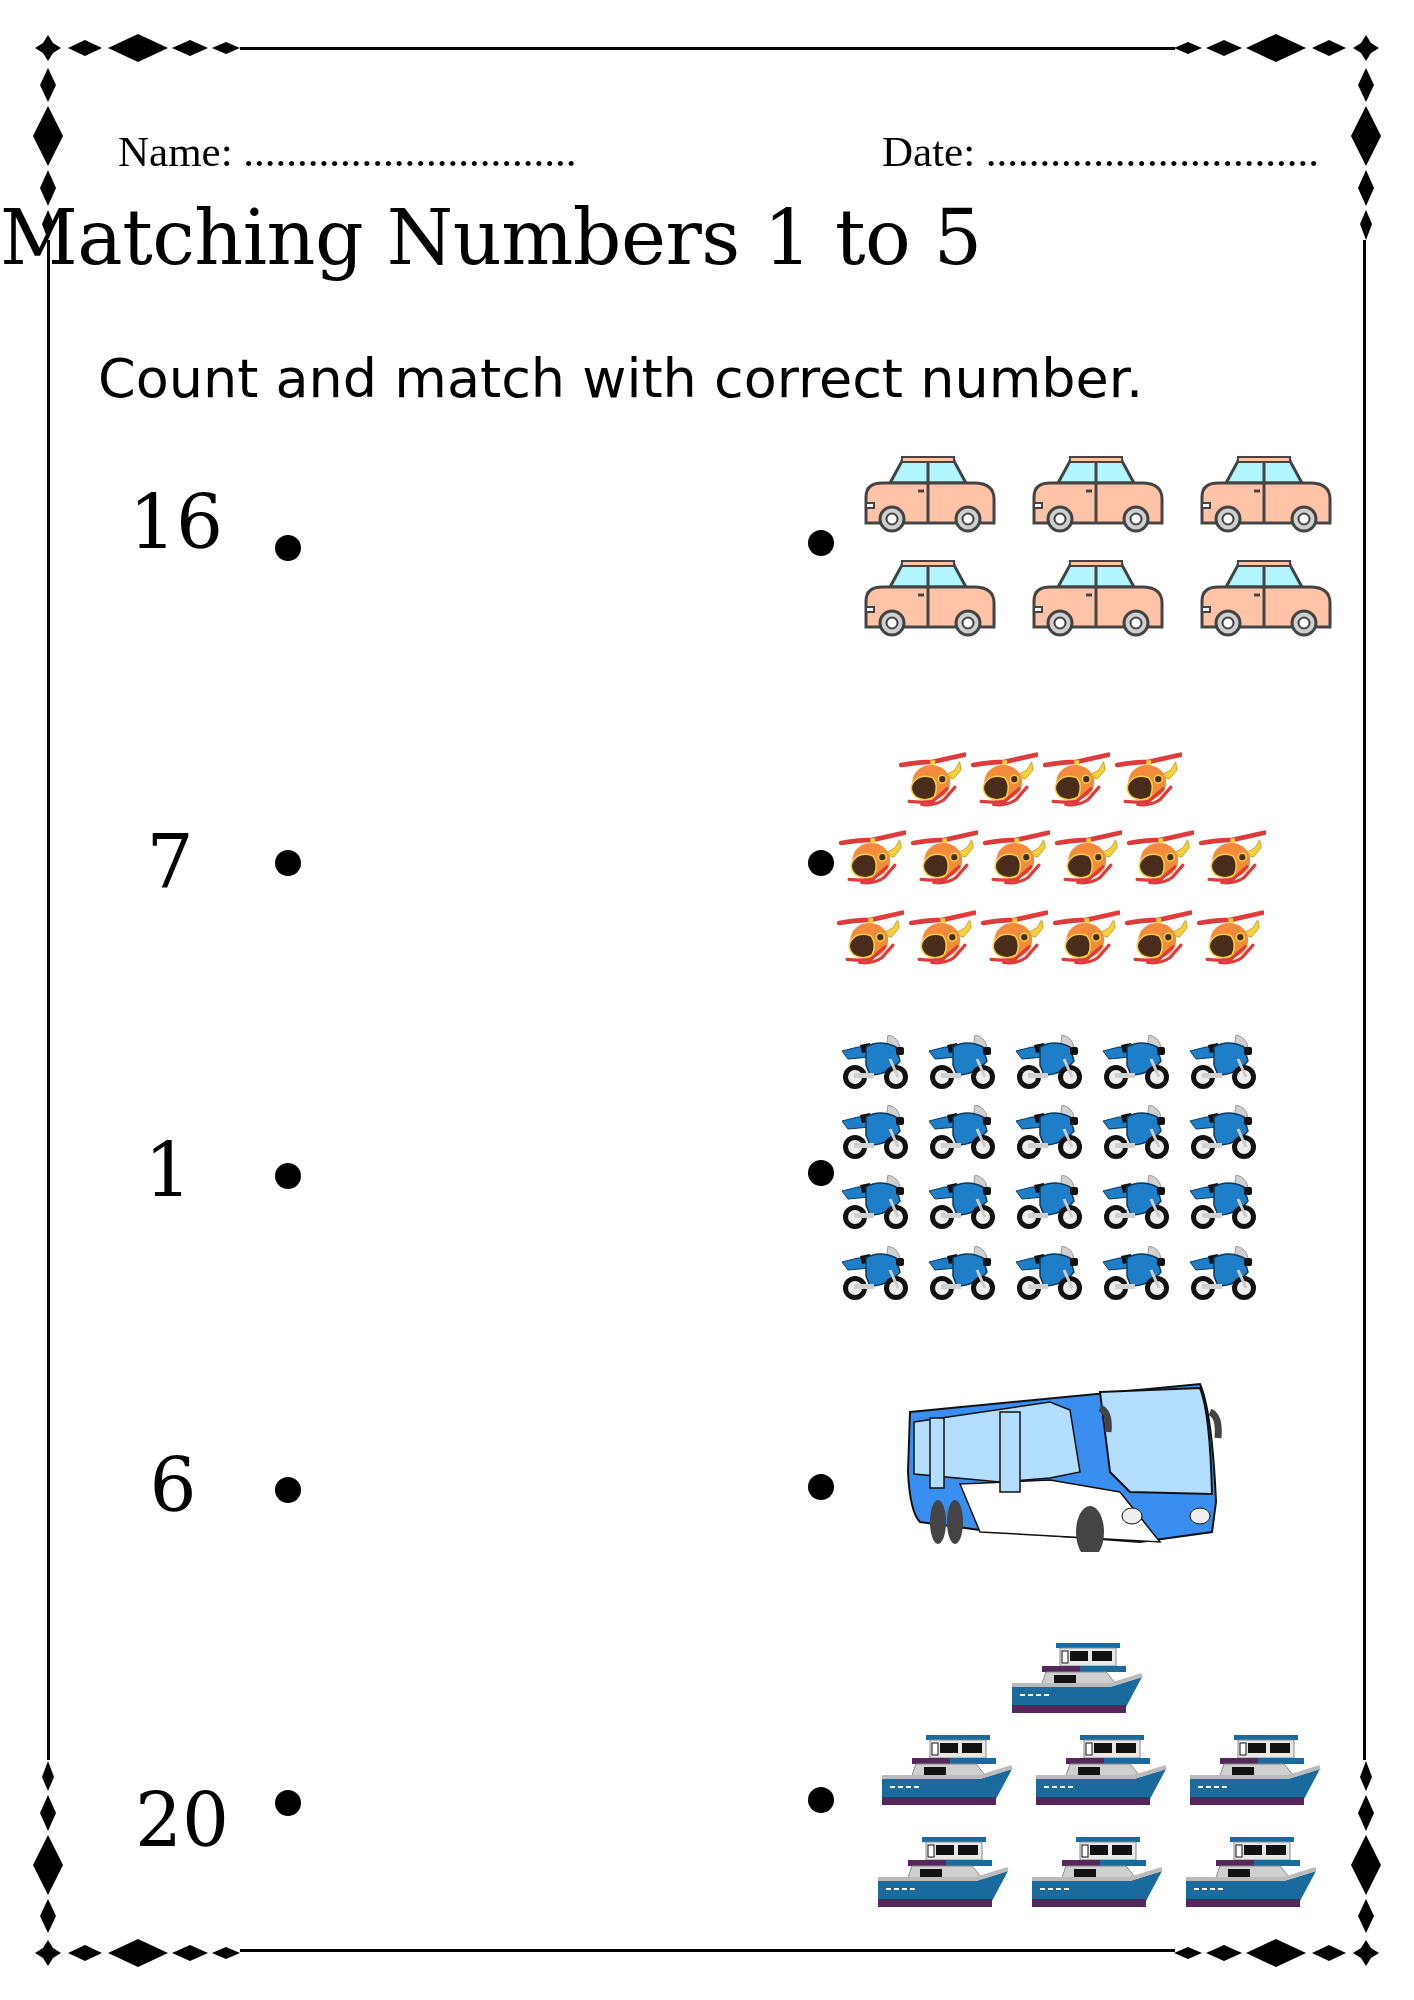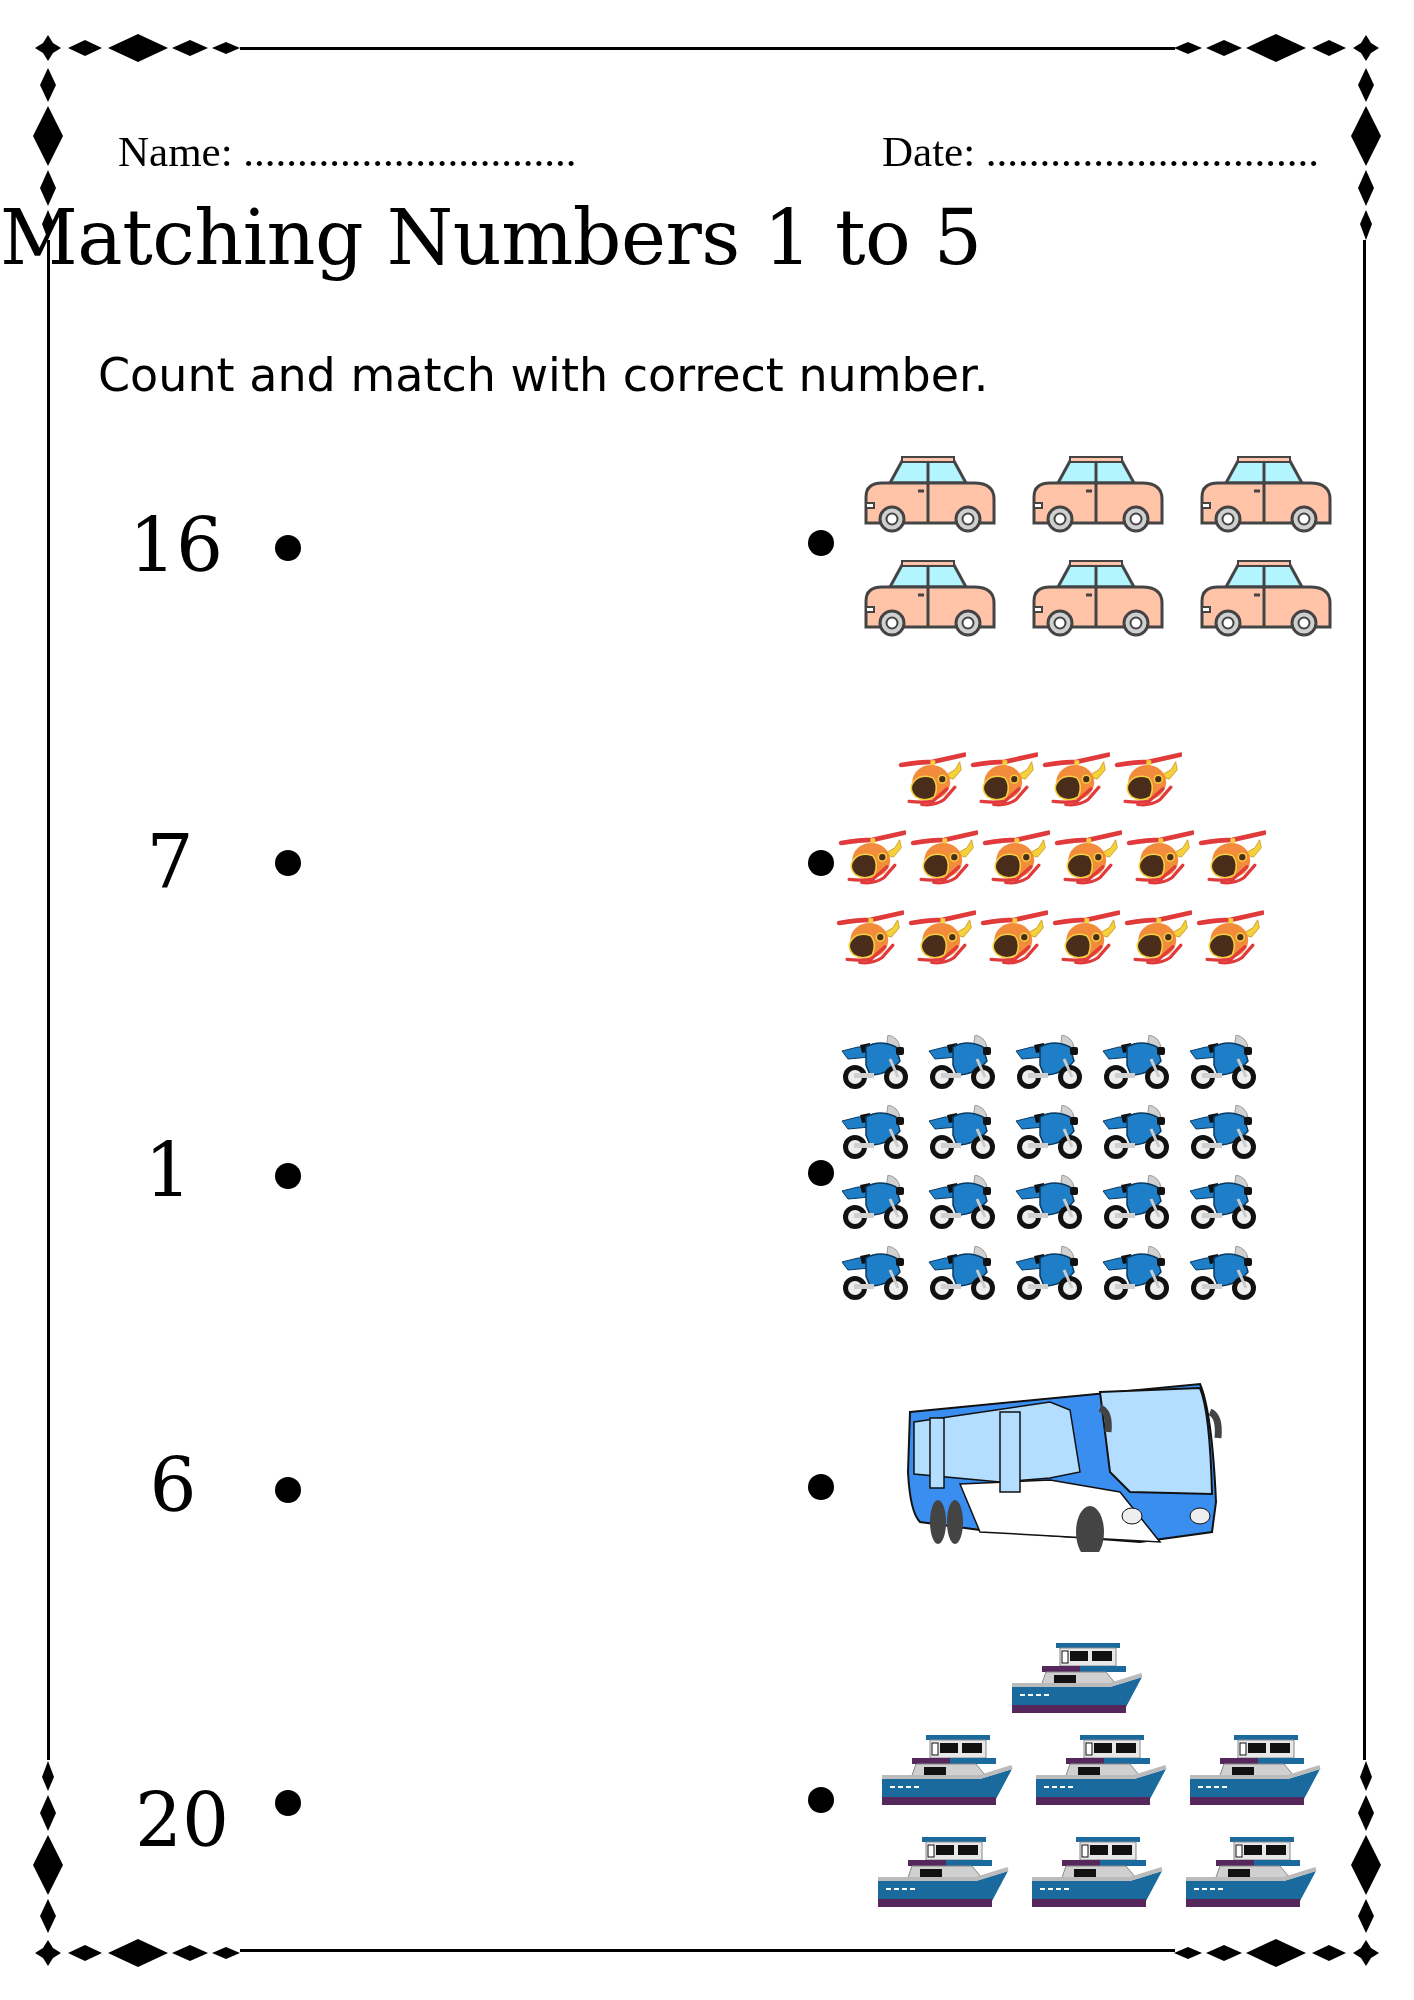--- a/index.html
+++ b/index.html
@@ -1,21 +1,21 @@
 <!DOCTYPE html>
 <html><head>
 <meta charset="utf-8">
 <style>
   html, body { margin: 0; padding: 0; background: #ffffff; }
   body { width: 1414px; height: 2000px; position: relative; overflow: hidden; font-family: "DejaVu Serif", serif; color: #000; }
   .abs { position: absolute; }
   .frame-line { position: absolute; background: #000; }
   .hdr { position: absolute; font-family: "Liberation Serif", serif; font-size: 43px; line-height: 1; white-space: nowrap; }
   .title { position: absolute; left: 0; width: 1414px; top: 200px; font-family: "DejaVu Serif", serif; font-size: 76px; line-height: 1; letter-spacing: -0.5px; }
-  .instr { position: absolute; left: 98px; top: 352px; font-family: "DejaVu Sans", sans-serif; font-size: 46px; line-height: 1; white-space: nowrap; }
+  .instr { position: absolute; left: 98px; top: 352px; font-family: "DejaVu Sans", sans-serif; font-size: 54px; line-height: 1; white-space: nowrap; }
   .num { position: absolute; font-family: "DejaVu Serif", serif; font-size: 74px; line-height: 1; text-align: center; width: 140px; }
   .dot { position: absolute; width: 26px; height: 26px; border-radius: 50%; background: #000; }
   .pic-row { position: absolute; display: flex; }
   svg { display: block; }
 </style>
 </head>
 <body>
 
 <div>
   <div class="frame-line" style="left:240px; top:47px; width:935px; height:3px;"></div>
@@ -141,21 +141,21 @@
       <ellipse cx="190" cy="150" rx="14" ry="26" fill="#444"></ellipse>
       <path d="M200 26 Q210 30 208 50" stroke="#444" stroke-width="7" fill="none"></path>
       <path d="M310 30 Q320 34 318 56" stroke="#444" stroke-width="7" fill="none"></path>
       <ellipse cx="232" cy="134" rx="10" ry="8" fill="#eee" stroke="#111"></ellipse>
       <ellipse cx="300" cy="134" rx="10" ry="8" fill="#eee" stroke="#111"></ellipse>
     </symbol>
   </defs>
 </svg>
 
 <div>
-  <div class="num" style="left:106px; top:508px;">16</div>
+  <div class="num" style="left:106px; top:485px;">16</div>
   <div class="dot" style="left:275px; top:535px;"></div>
 </div>
 <div>
   <div class="dot" style="left:808px; top:530px;"></div>
   <div class="pic-row" style="left:862px; top:453px; gap:32px;">
     <svg width="136" height="80">
         <use href="#car"></use>
       </svg>
     <svg width="136" height="80">
         <use href="#car"></use>

